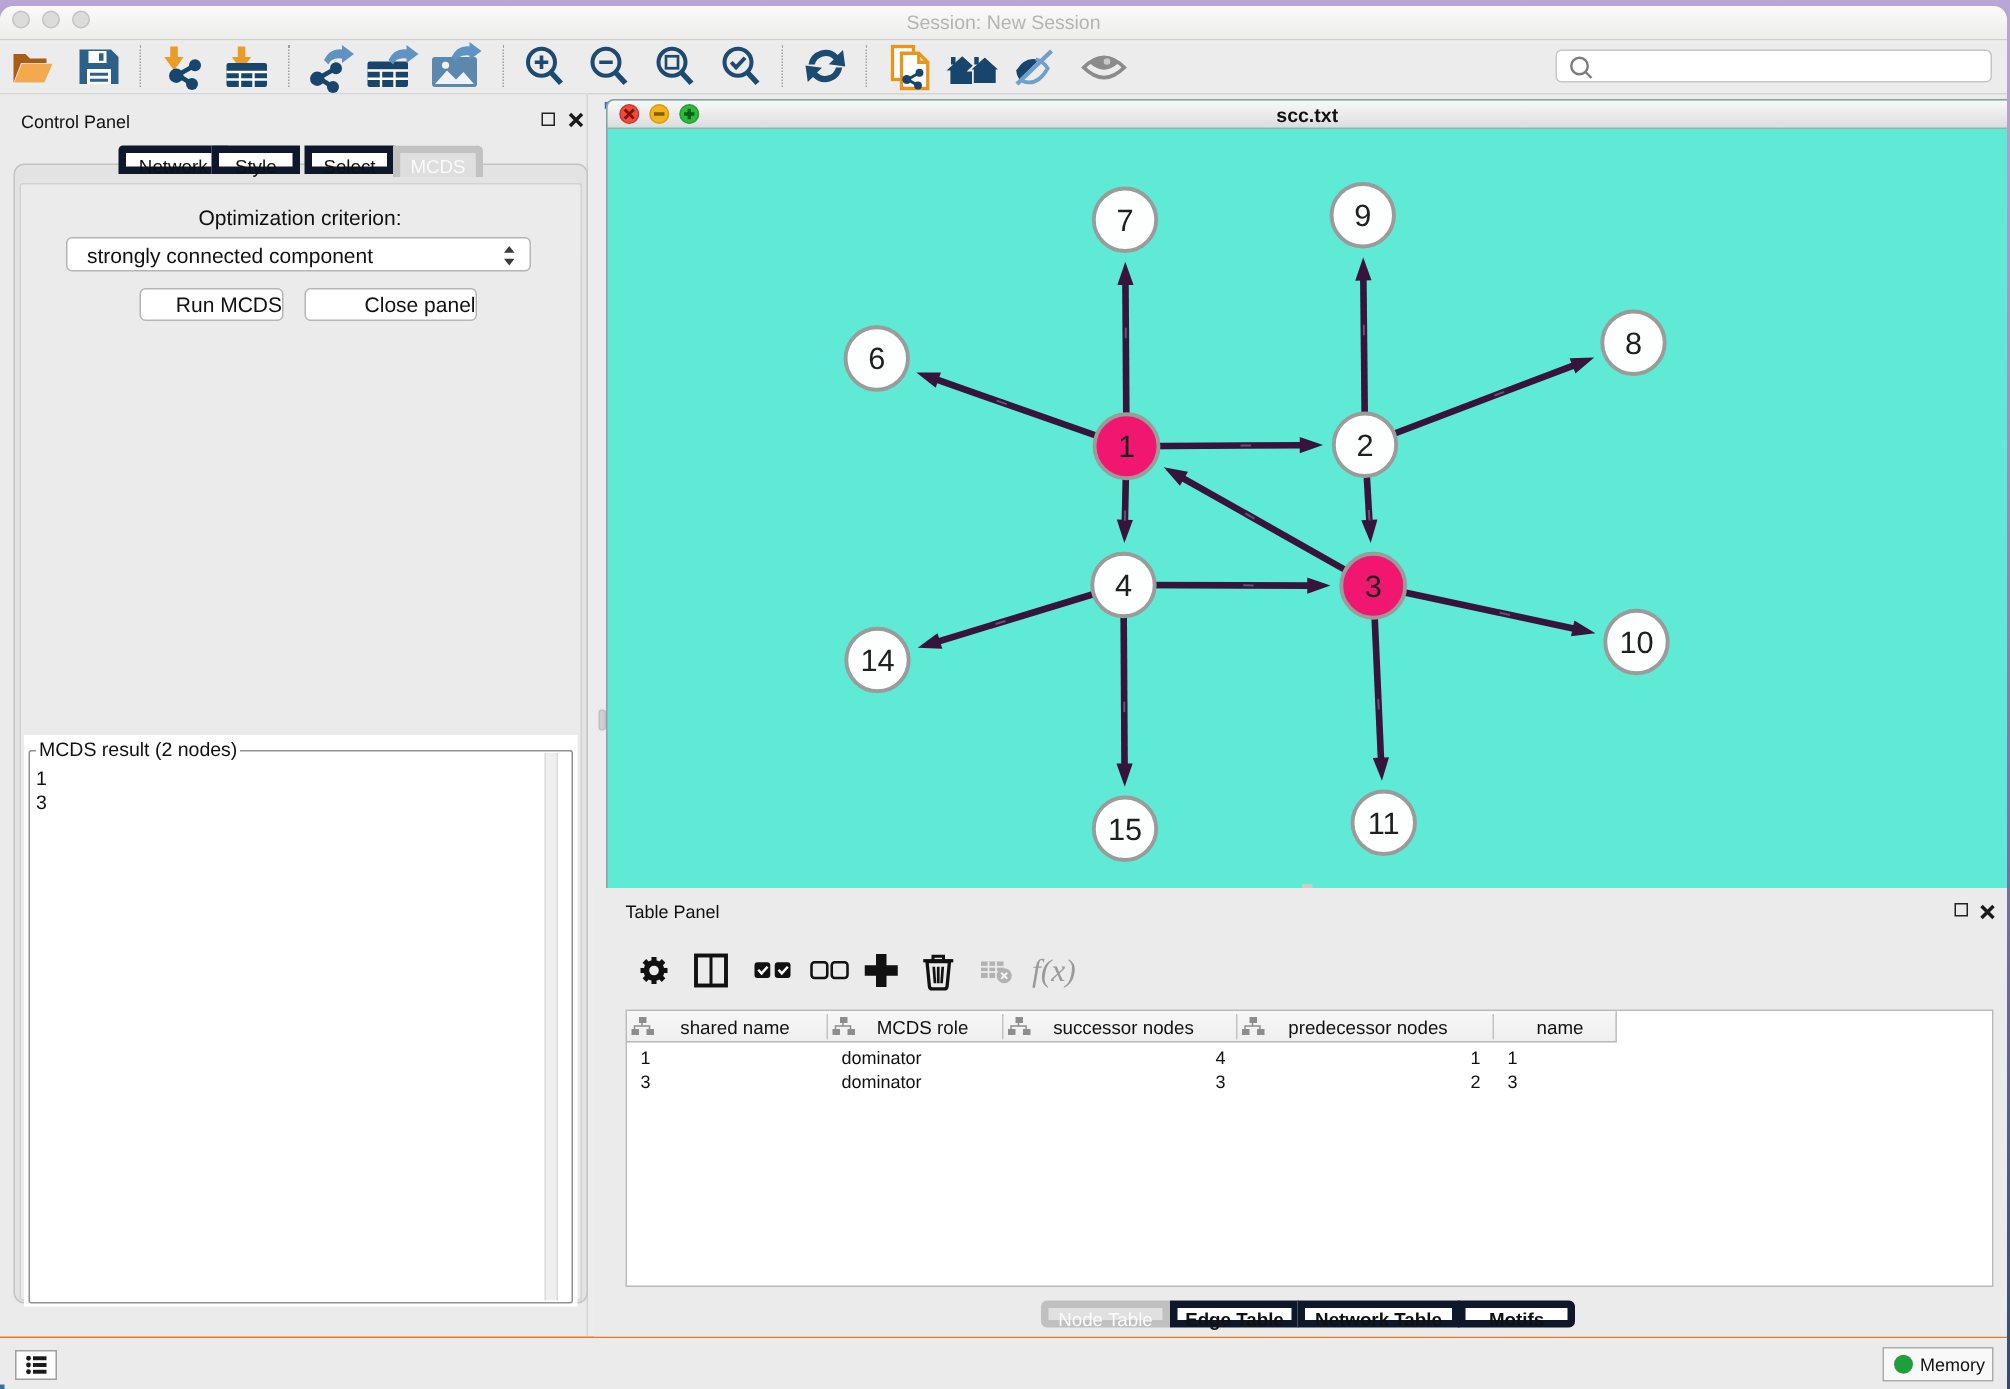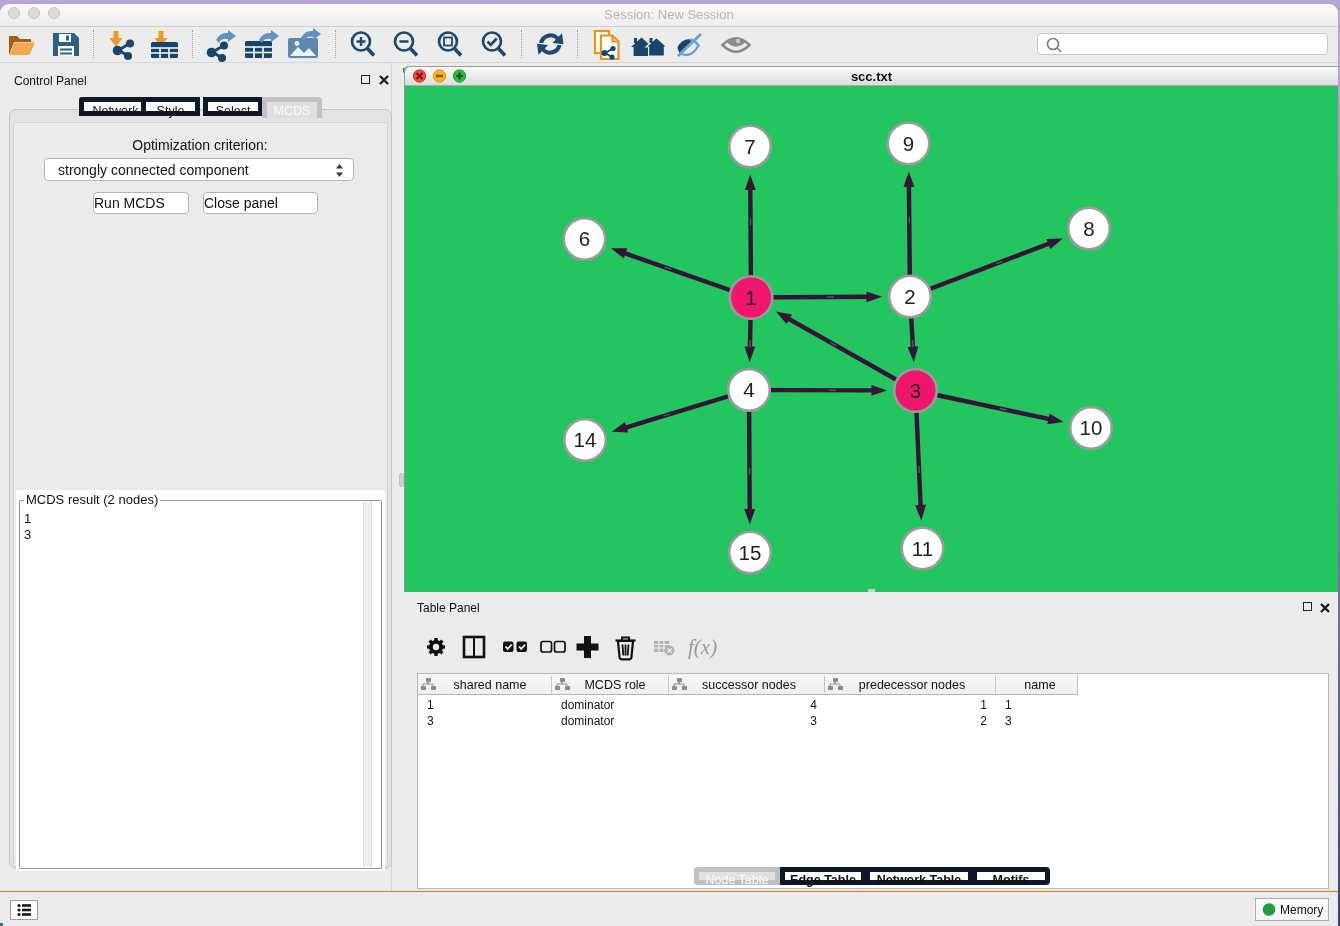--- a/index.html
+++ b/index.html
@@ -27,24 +27,24 @@
 
 #cpanel { position:absolute; left:0; top:59px; width:392px; height:828px;
   background:#ebebeb; border-right:1px solid #d4d4d4; }
 .panhead { font-size:12px; color:#111; }
 .tab { position:absolute; top:0; height:19px; background:#fff; border:5px solid #0f172a;
   font-size:12.5px; color:#111; text-align:center; line-height:18px; }
 .groupbox { position:absolute; left:9px; top:46px; width:383px; height:760px;
   border:1px solid #c3c3c3; border-radius:7px;
   background:#e3e3e3; }
 .btn { position:absolute; background:#fff; border:1px solid #b5b5b5; border-radius:4px;
-  font-size:14px; color:#111; text-align:left; }
+  font-size:14px; color:#111; text-align:right; }
 
 #netwin { position:absolute; left:404px; top:62px; width:934px; height:526px;
-  border:1px solid #9a9a9a; border-right:none; border-bottom:none; border-radius:5px 0 0 0; background:#22c55e; }
+  border:1px solid #9a9a9a; border-right:none; border-bottom:none; border-radius:5px 0 0 0; background:#5eead4; }
 #nettitle { position:absolute; left:0; top:0; width:933px; height:19px;
   background:linear-gradient(180deg,#f8f8f8 0%,#ededed 45%,#dcdcdc 100%);
   border-bottom:1px solid #ababab; border-radius:5px 0 0 0; }
 
 #tpanel { position:absolute; left:396px; top:588px; width:942px; height:299px;
   background:#ebebeb; }
 
 #statusbar { position:absolute; left:0; top:887px; width:1338px; height:35px;
   background:#ebebeb; border-top:1px solid #f97316; }
 .t12 { font-size:12px; color:#111; }
@@ -361,21 +361,21 @@
           <line x1="263" y1="9" x2="263" y2="20"></line>
           <line x1="268" y1="9" x2="268" y2="20"></line>
         </g>
         <circle cx="273.5" cy="18.5" r="5" fill="#666"></circle>
         <path d="M271.5 16.5 l4 4 m0 -4 l-4 4" stroke="#fff" stroke-width="1.4"></path>
       </g>
 
       <text x="292" y="22" font-size="21" font-style="italic" font-family="Liberation Serif, serif" fill="#9a9a9a">f(x)</text>
     </svg>
 
-    <div class="abs" style="left:21px;top:81px;width:912px;height:216px;background:#fff;border:1px solid #b9b9b9">
+    <div class="abs" style="left:21px;top:81px;width:912px;height:185px;background:#fff;border:1px solid #b9b9b9">
       <div class="abs" style="left:0;top:0;width:660px;height:21px;background:linear-gradient(180deg,#f7f7f7,#efefef);border-bottom:1px solid #b5b5b5;border-right:1px solid #c4c4c4"></div>
       <svg class="abs" style="left:0;top:0" width="910" height="21">
         <g stroke="#c4c4c4">
             <line x1="133.5" y1="2" x2="133.5" y2="19"></line>
             <line x1="250.5" y1="2" x2="250.5" y2="19"></line>
             <line x1="406.5" y1="2" x2="406.5" y2="19"></line>
             <line x1="577.5" y1="2" x2="577.5" y2="19"></line>
             <line x1="659.5" y1="2" x2="659.5" y2="19"></line>
           </g>
         <g fill="#8d8d8d">

